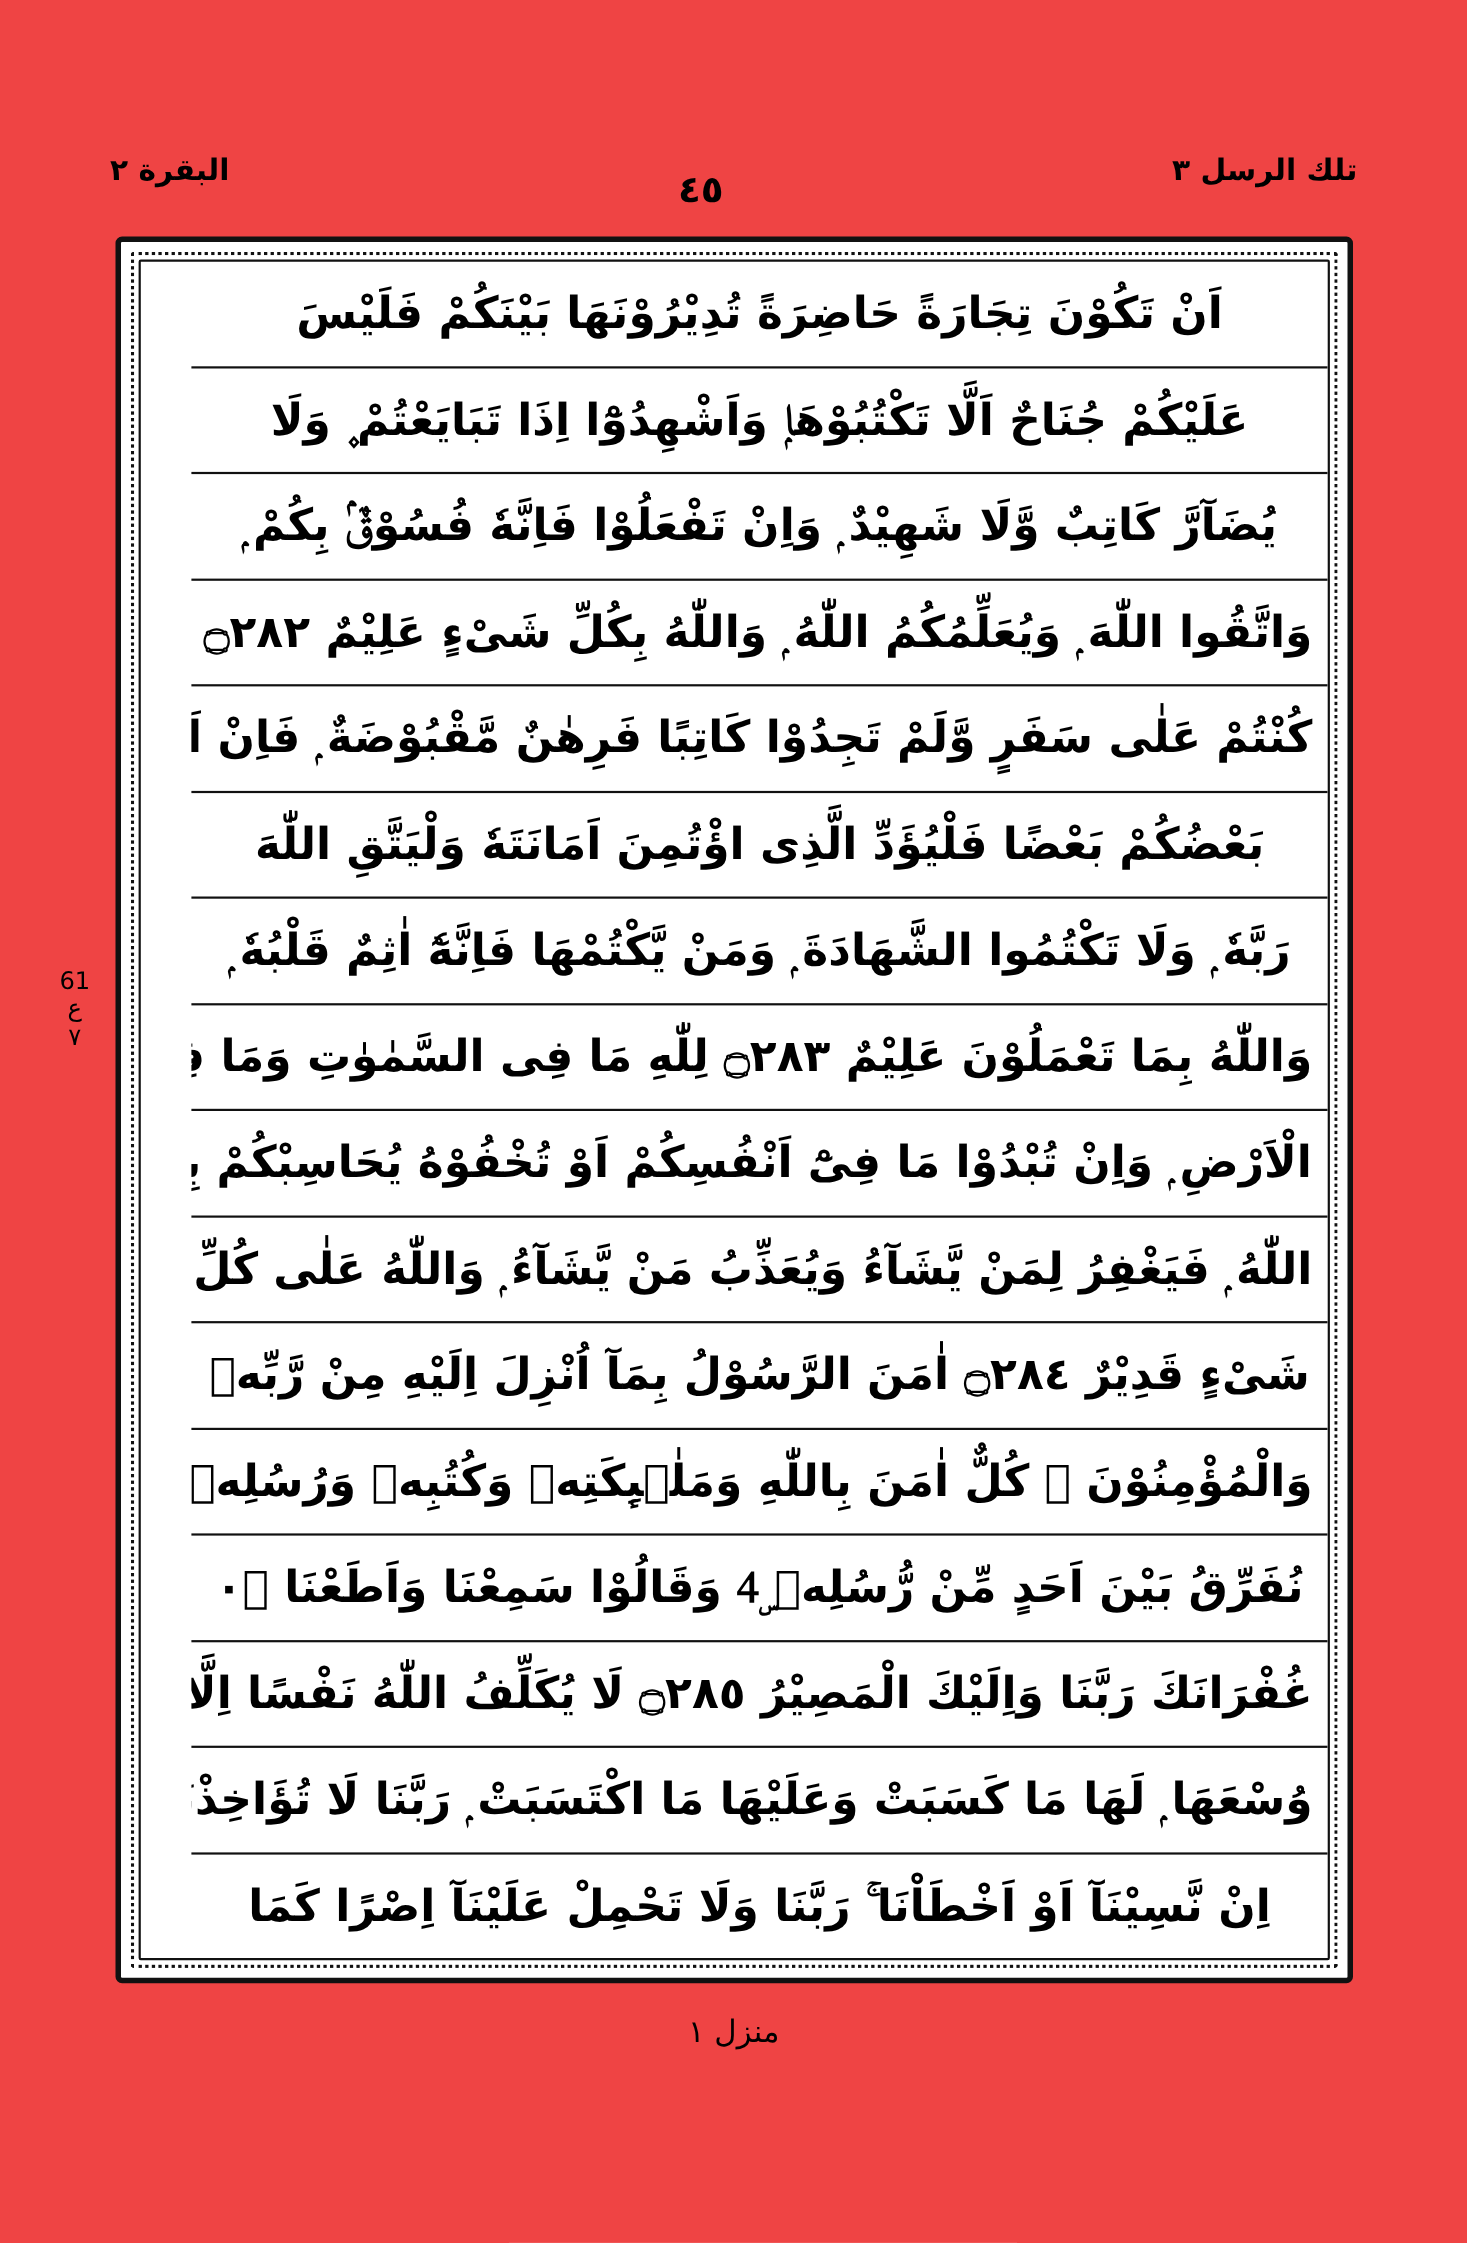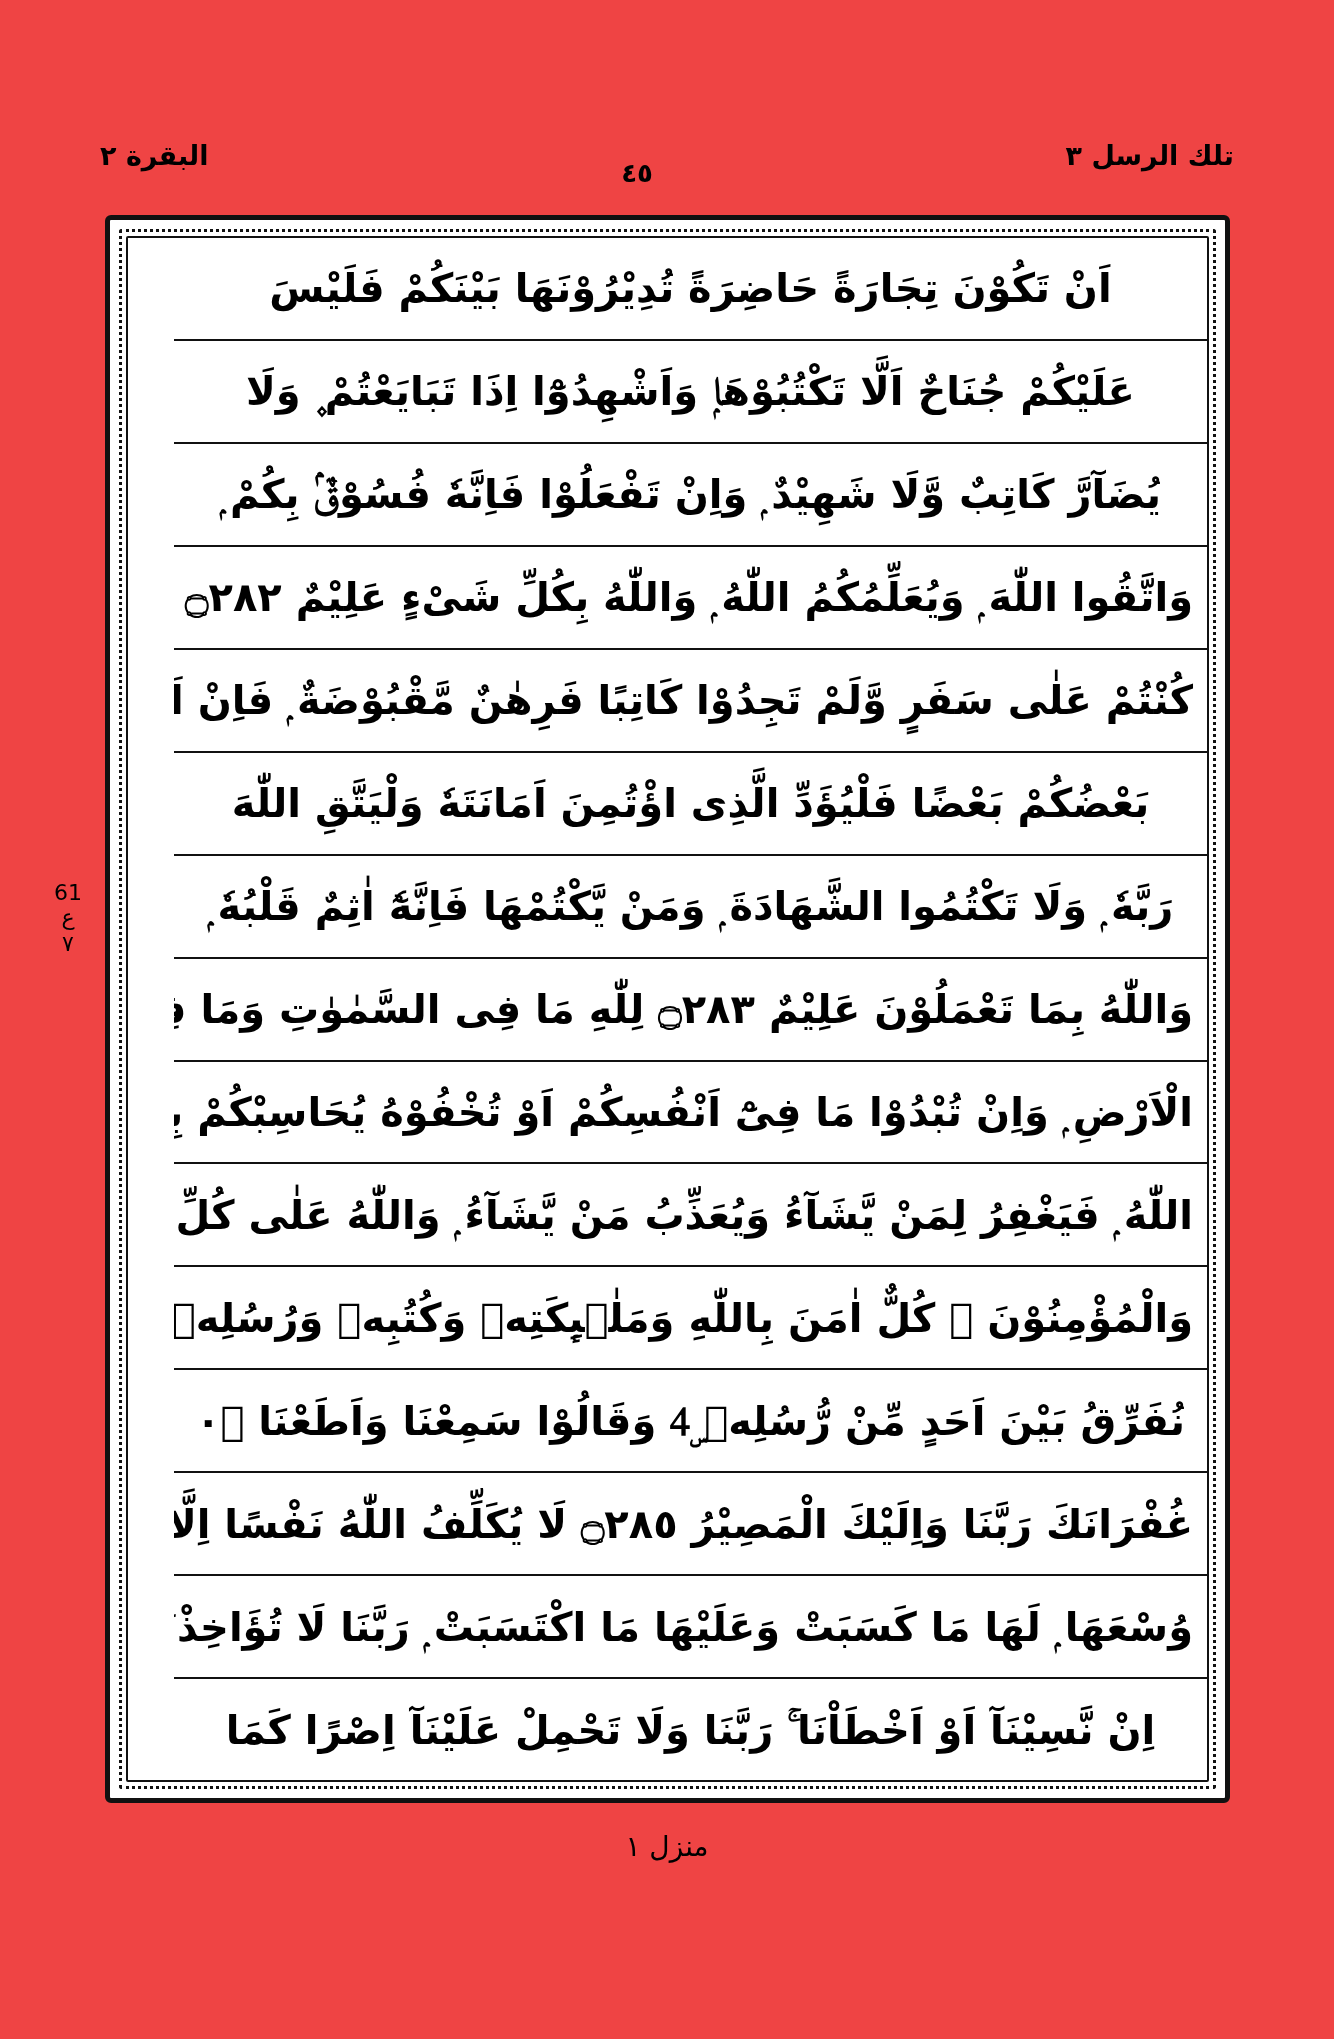--- a/index.html
+++ b/index.html
@@ -36,21 +36,21 @@
     direction: rtl;
   }
   .hdr-item {
     font-family: "DejaVu Sans", sans-serif;
     font-size: 27px;
     line-height: 1;
     white-space: nowrap;
     font-weight: 600;
   }
   .hdr-center {
-    font-size: 26px;
+    font-size: 34px;
     letter-spacing: 2px;
     margin-top: 36px;
   }
 
   
   .frame-outer {
     position: absolute;
     top: 215px;
     left: 105px;
     width: 1125px;
@@ -176,20 +176,23 @@
         <div class="ayah-line">
             <span class="ayah-text">وَاللّٰهُ بِمَا تَعْمَلُوْنَ عَلِيْمٌ ۝٢٨٣ لِلّٰهِ مَا فِى السَّمٰوٰتِ وَمَا فِى</span>
           </div>
         <div class="ayah-line">
             <span class="ayah-text">الْاَرْضِ ۭ وَاِنْ تُبْدُوْا مَا فِىْٓ اَنْفُسِكُمْ اَوْ تُخْفُوْهُ يُحَاسِبْكُمْ بِهِ</span>
           </div>
         <div class="ayah-line">
             <span class="ayah-text">اللّٰهُ ۭ فَيَغْفِرُ لِمَنْ يَّشَآءُ وَيُعَذِّبُ مَنْ يَّشَآءُ ۭ وَاللّٰهُ عَلٰى كُلِّ</span>
           </div>
         <div class="ayah-line">
+            <span class="ayah-text">شَىْءٍ قَدِيْرٌ ۝٢٨٤ اٰمَنَ الرَّسُوْلُ بِمَآ اُنْزِلَ اِلَيْهِ مِنْ رَّبِّهٖ</span>
+          </div>
+        <div class="ayah-line">
             <span class="ayah-text">وَالْمُؤْمِنُوْنَ ۭ كُلٌّ اٰمَنَ بِاللّٰهِ وَمَلٰۗىِٕكَتِهٖ وَكُتُبِهٖ وَرُسُلِهٖ ۰ۣ لَا</span>
           </div>
         <div class="ayah-line">
             <span class="ayah-text">نُفَرِّقُ بَيْنَ اَحَدٍ مِّنْ رُّسُلِهٖ 4ۣ وَقَالُوْا سَمِعْنَا وَاَطَعْنَا ۰ۗ</span>
           </div>
         <div class="ayah-line">
             <span class="ayah-text">غُفْرَانَكَ رَبَّنَا وَاِلَيْكَ الْمَصِيْرُ ۝٢٨٥ لَا يُكَلِّفُ اللّٰهُ نَفْسًا اِلَّا</span>
           </div>
         <div class="ayah-line">
             <span class="ayah-text">وُسْعَهَا ۭ لَهَا مَا كَسَبَتْ وَعَلَيْهَا مَا اكْتَسَبَتْ ۭ رَبَّنَا لَا تُؤَاخِذْنَآ</span>

